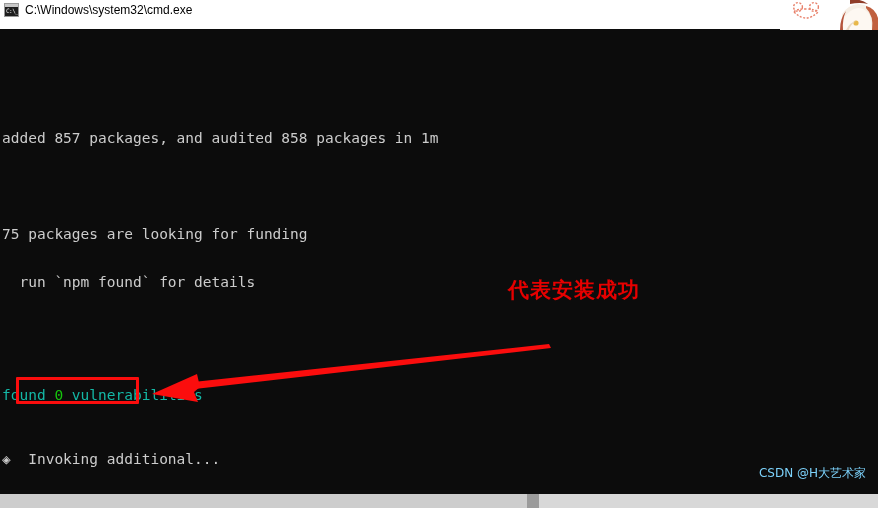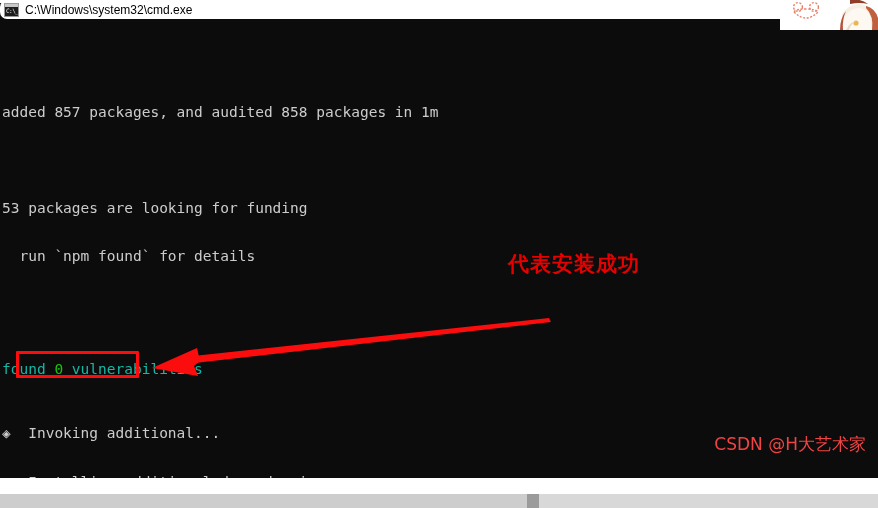--- a/index.html
+++ b/index.html
@@ -75,21 +75,21 @@
     right: 0; top: 0;
     width: 98px;
     height: 30px;
     z-index: 7;
     pointer-events: none;
   }
 
   
   .console {
     position: absolute;
-    left: 0; top: 3px;
+    left: 0; top: 29px;
     width: 878px;
     height: 475px;
     background: #0c0c0c;
     overflow: hidden;
   }
   .term {
     position: absolute;
     left: 0; top: 0;
     padding: 4px 0 0 2px;
     font-family: "DejaVu Sans Mono", "Liberation Mono", monospace;
@@ -134,22 +134,22 @@
     border-radius: 1px;
     z-index: 5;
   }
 
   
   .watermark {
     position: absolute;
     right: 12px;
     bottom: 22px;
     font-family: "DejaVu Sans", sans-serif;
-    font-size: 17px;
-    color: #ef4444;
+    font-size: 12px;
+    color: #7dd3fc;
     white-space: nowrap;
     z-index: 5;
   }
 
   
   .hscroll {
     position: absolute;
     left: 0;
     top: 494px;
     width: 878px;
@@ -213,21 +213,21 @@
       <path d="M66 30 Q70 22 76 21 Q70 25 69 30 Z" fill="#e9d9c6"></path>
     </g>
   </svg>
 
   <div class="console">
     <div class="term">
 
       <div class="line"></div>
       <div class="line">added 857 packages, and audited 858 packages in 1m</div>
       <div class="line"></div>
-      <div class="line">53 packages are looking for funding</div>
+      <div class="line">75 packages are looking for funding</div>
       <div class="line">  run `npm found` for details</div>
       <div class="line"></div>
 
       <div class="line"><span class="c-grey">found </span><span class="c-green">0</span><span class="c-grey"> vulnerabilities</span></div>
 
       <div class="line">◈  Invoking additional...</div>
       <div class="line">◈  Installing additional dependencies...</div>
       
       
       

